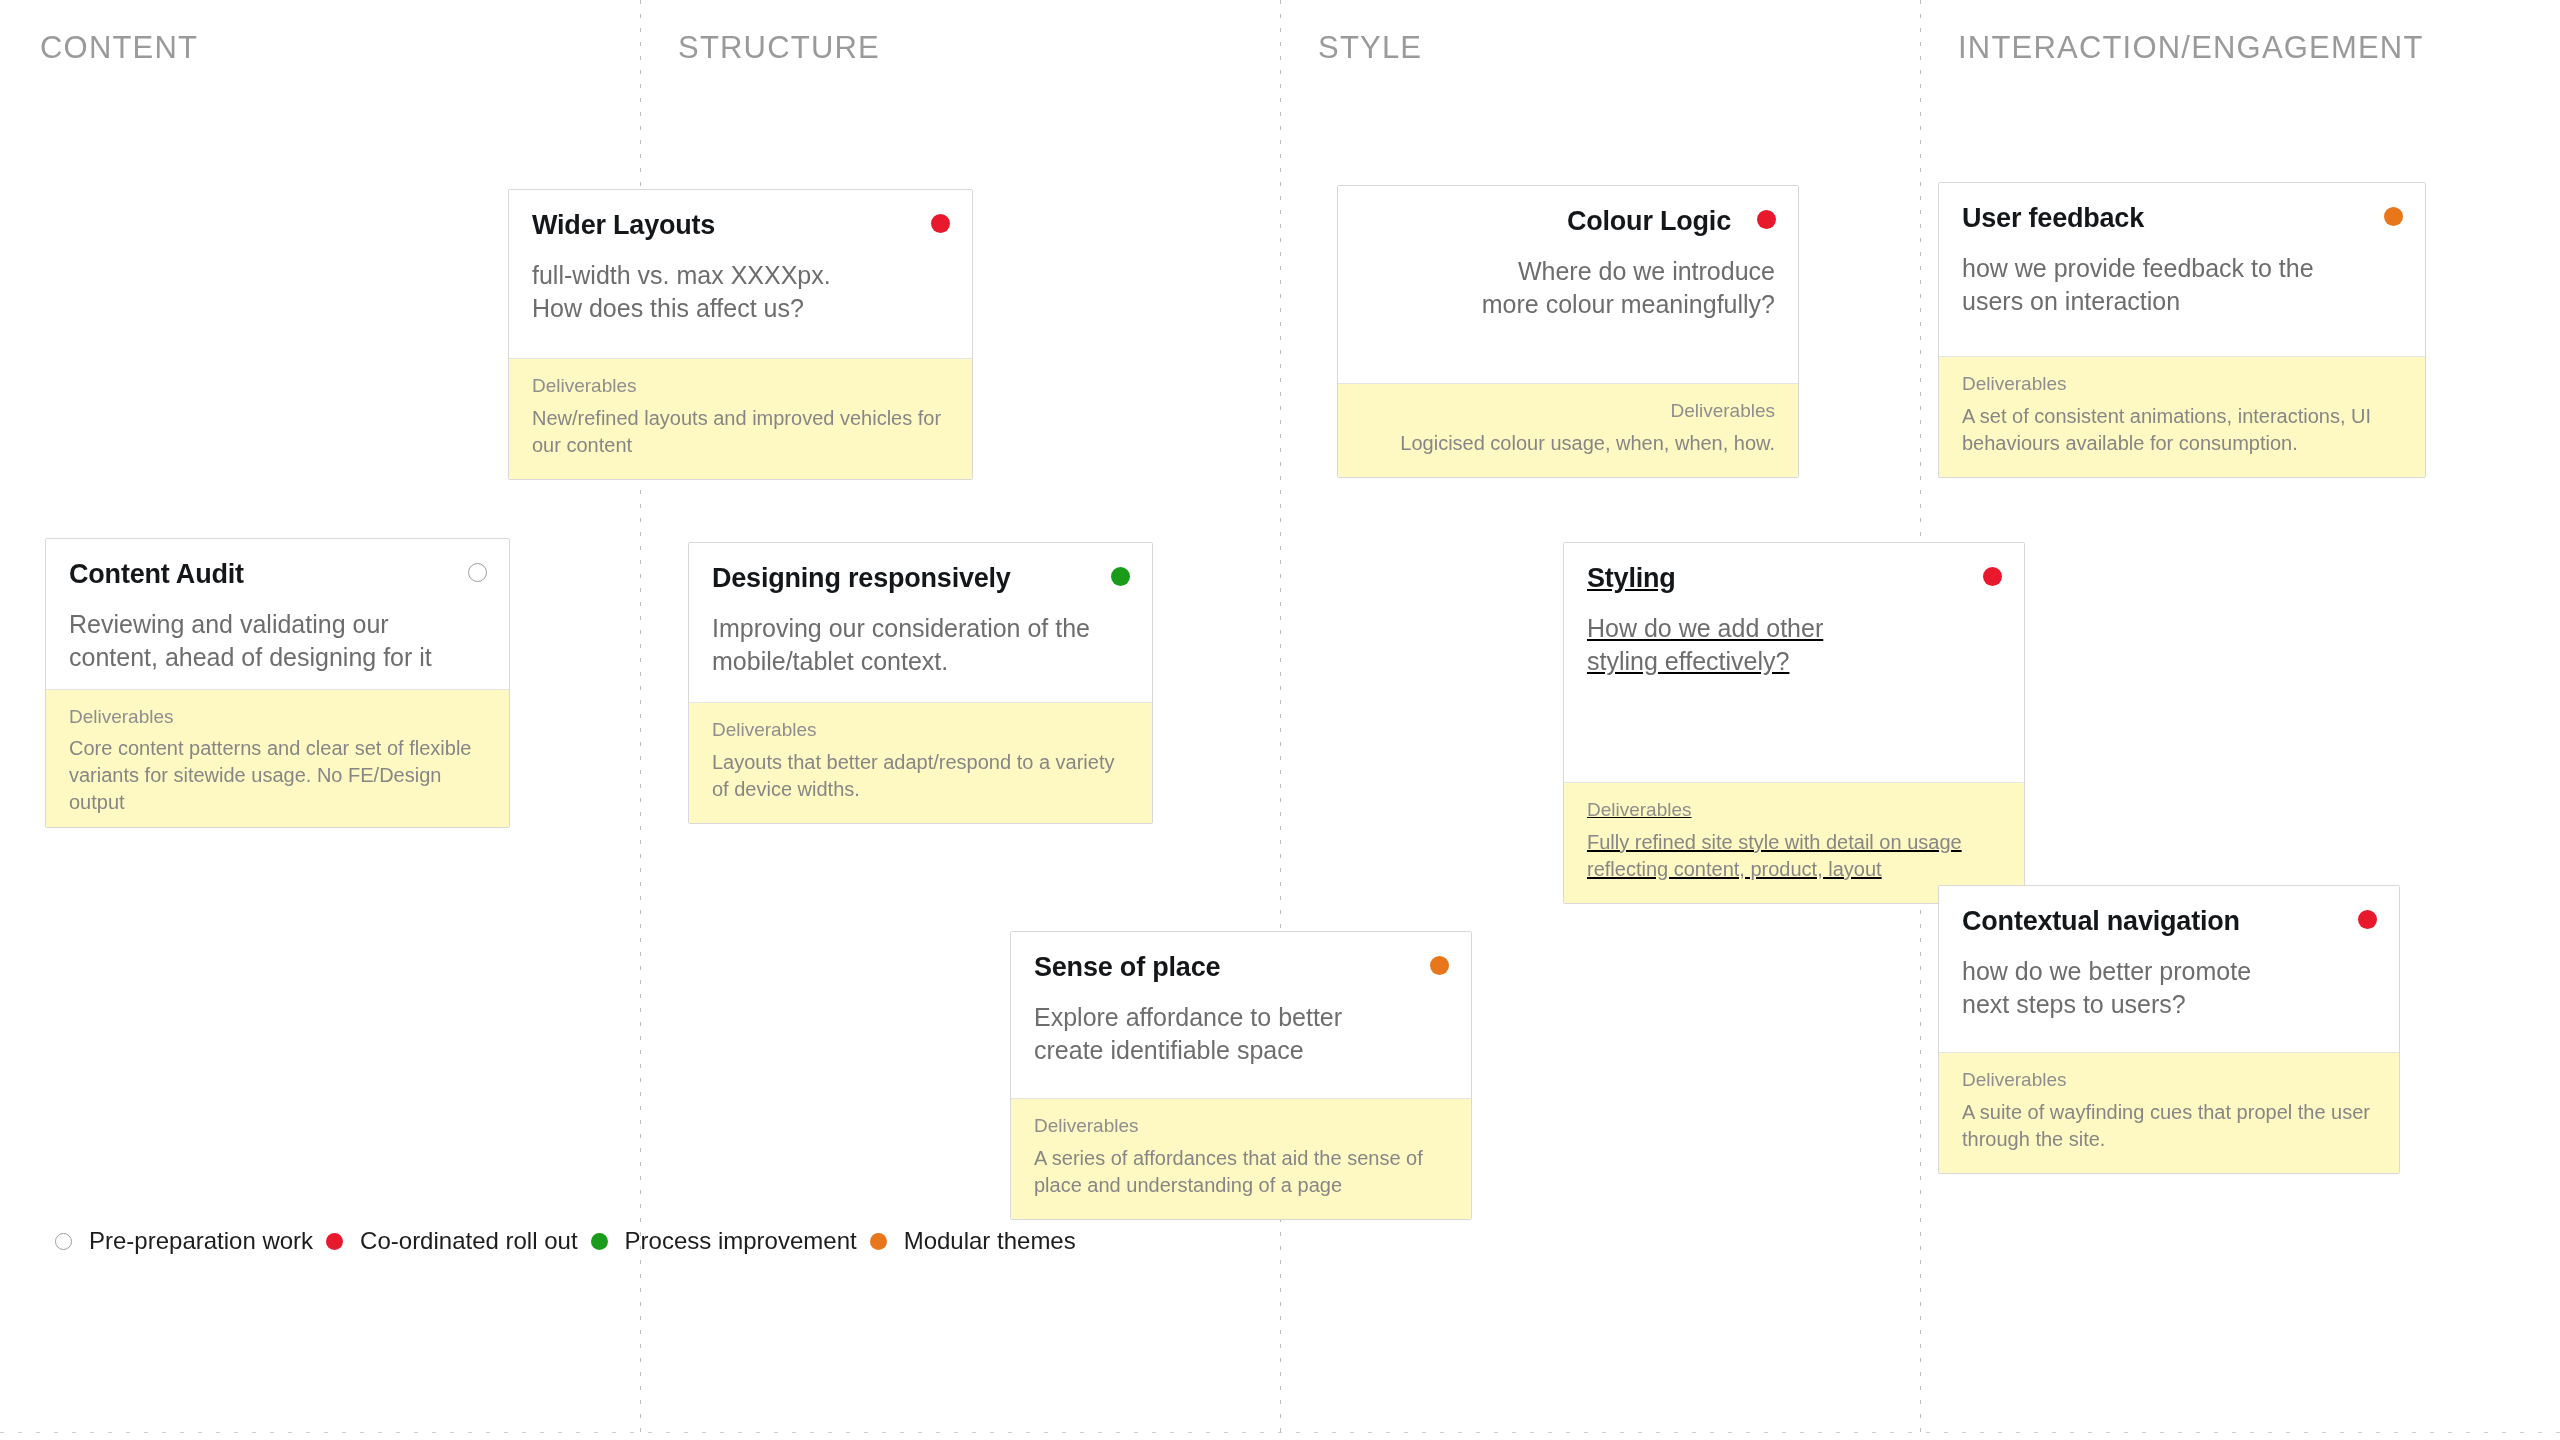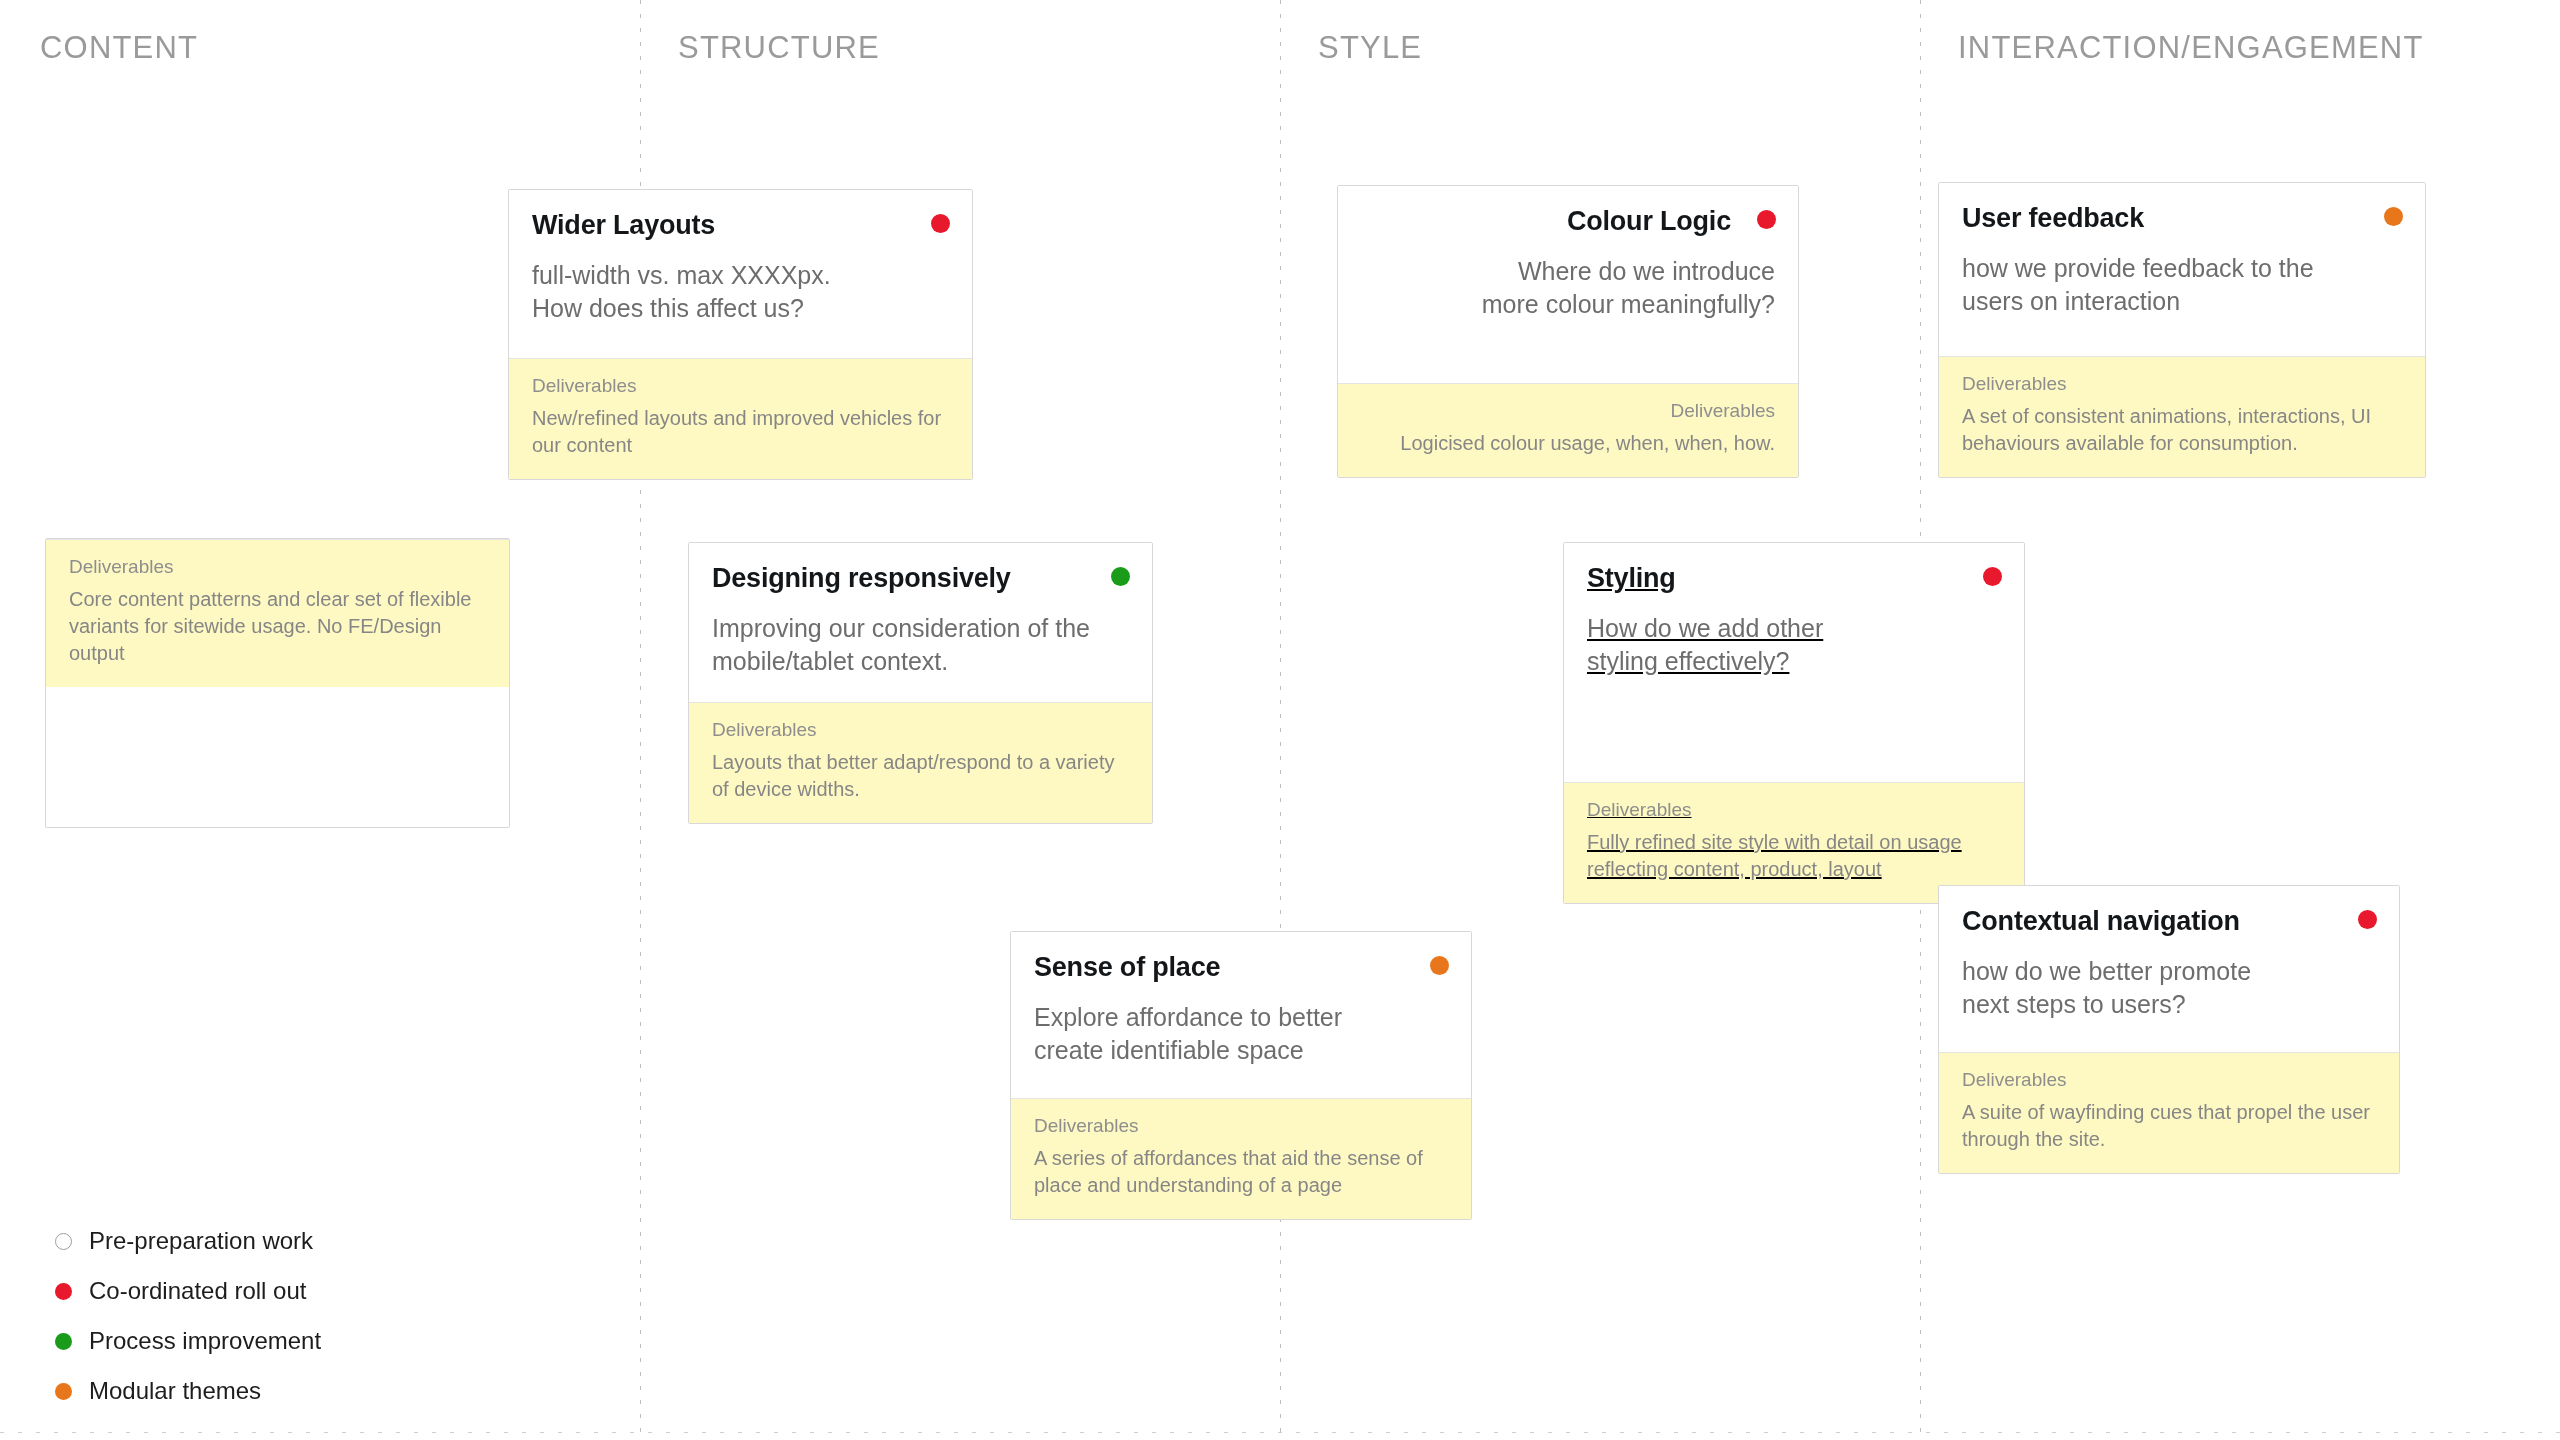--- a/index.html
+++ b/index.html
@@ -123,22 +123,22 @@
     line-height: 1.35;
     color: #868686;
   }
 
   
   #legend {
     position: absolute;
     left: 55px;
     top: 1228px;
     display: flex;
-    flex-direction: column;
-    gap: 24px;
+    flex-direction: row;
+    gap: 13px;
   }
 
   .legend-row {
     display: flex;
     align-items: center;
     gap: 17px;
     height: 26px;
   }
 
   .legend-dot {
@@ -208,20 +208,26 @@
           <div class="card-dot" style="background: rgb(232, 118, 26);"></div>
           <div class="card-desc">how  we provide feedback to the
 users on interaction</div>
         </div>
         <div class="card-deliverables">
           <div class="deliv-label">Deliverables</div>
           <div class="deliv-text">A set of consistent animations, interactions, UI behaviours available for consumption.</div>
         </div>
       </div>
       <div class="card" style="left: 45px; top: 538px; width: 465px; height: 290px;">
+        <div class="card-body">
+          <div class="card-title">Content Audit</div>
+          <div class="card-dot hollow"></div>
+          <div class="card-desc">Reviewing and validating our
+content, ahead of designing for it</div>
+        </div>
         <div class="card-deliverables">
           <div class="deliv-label">Deliverables</div>
           <div class="deliv-text">Core content patterns and clear set of flexible variants for sitewide usage.  No FE/Design output</div>
         </div>
       </div>
       <div class="card" style="left: 688px; top: 542px; width: 465px; height: 282px;">
         <div class="card-body">
           <div class="card-title">Designing responsively</div>
           <div class="card-dot" style="background: rgb(26, 156, 26);"></div>
           <div class="card-desc">Improving our consideration of the

